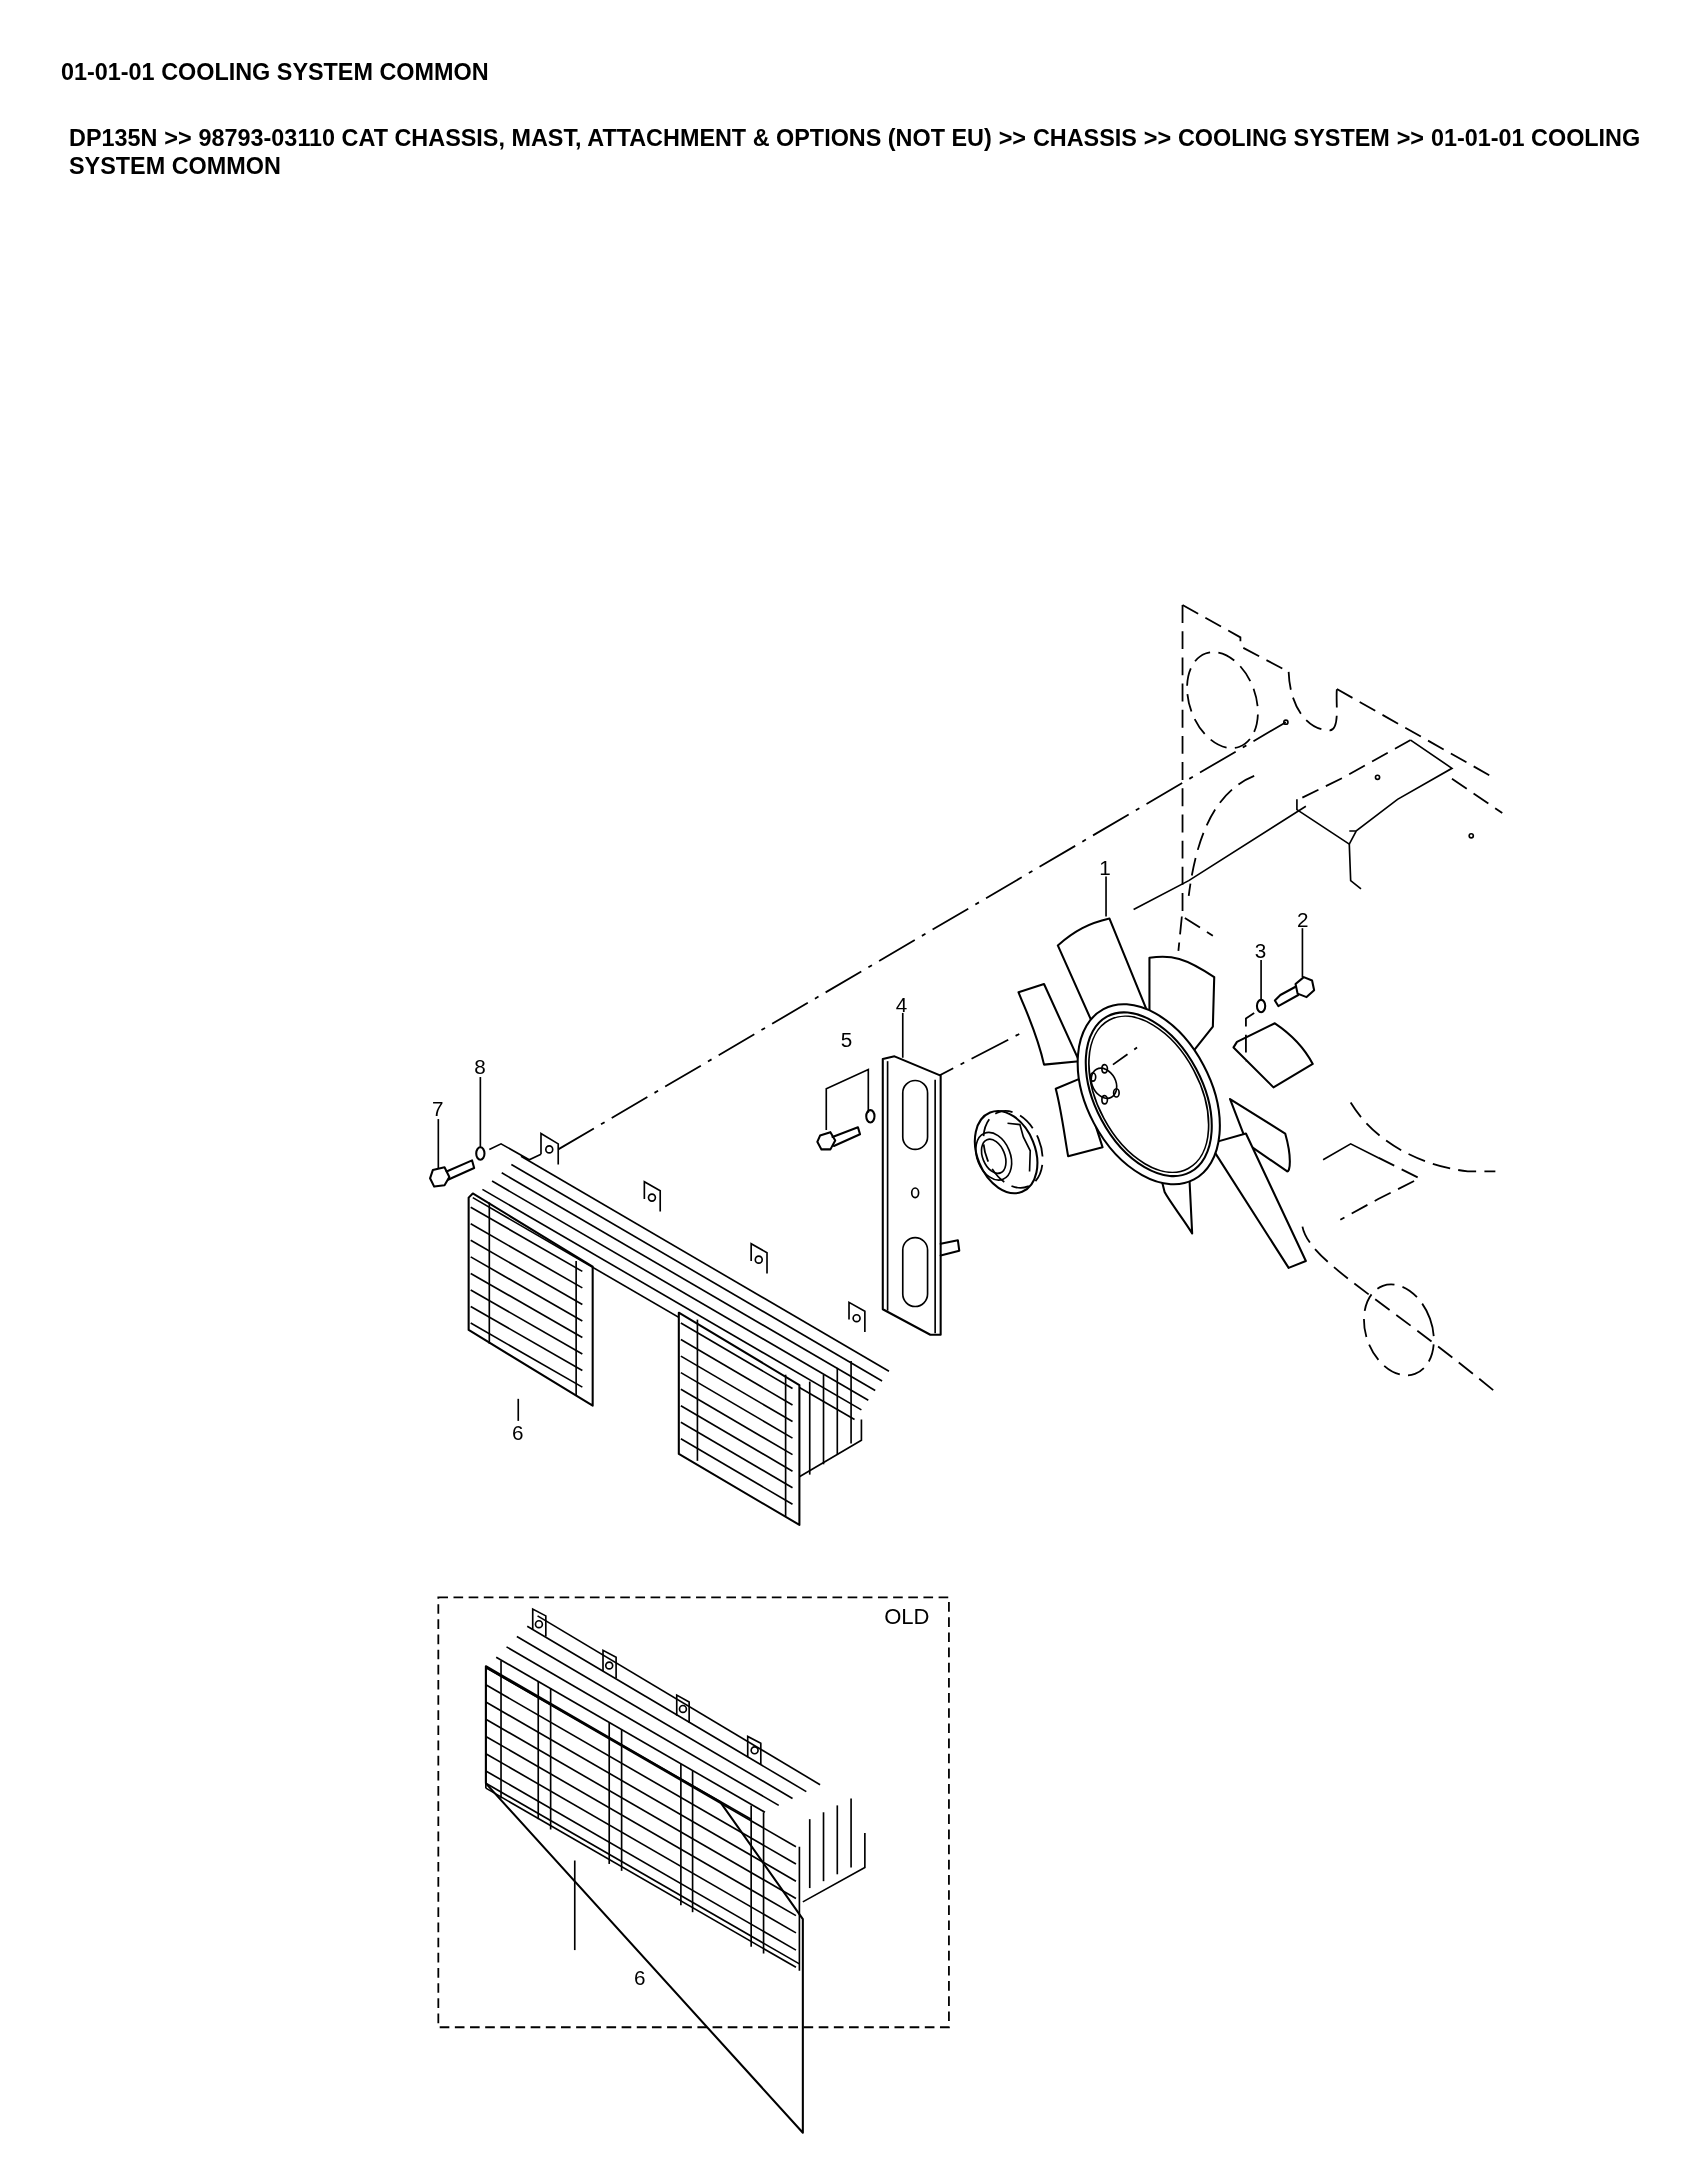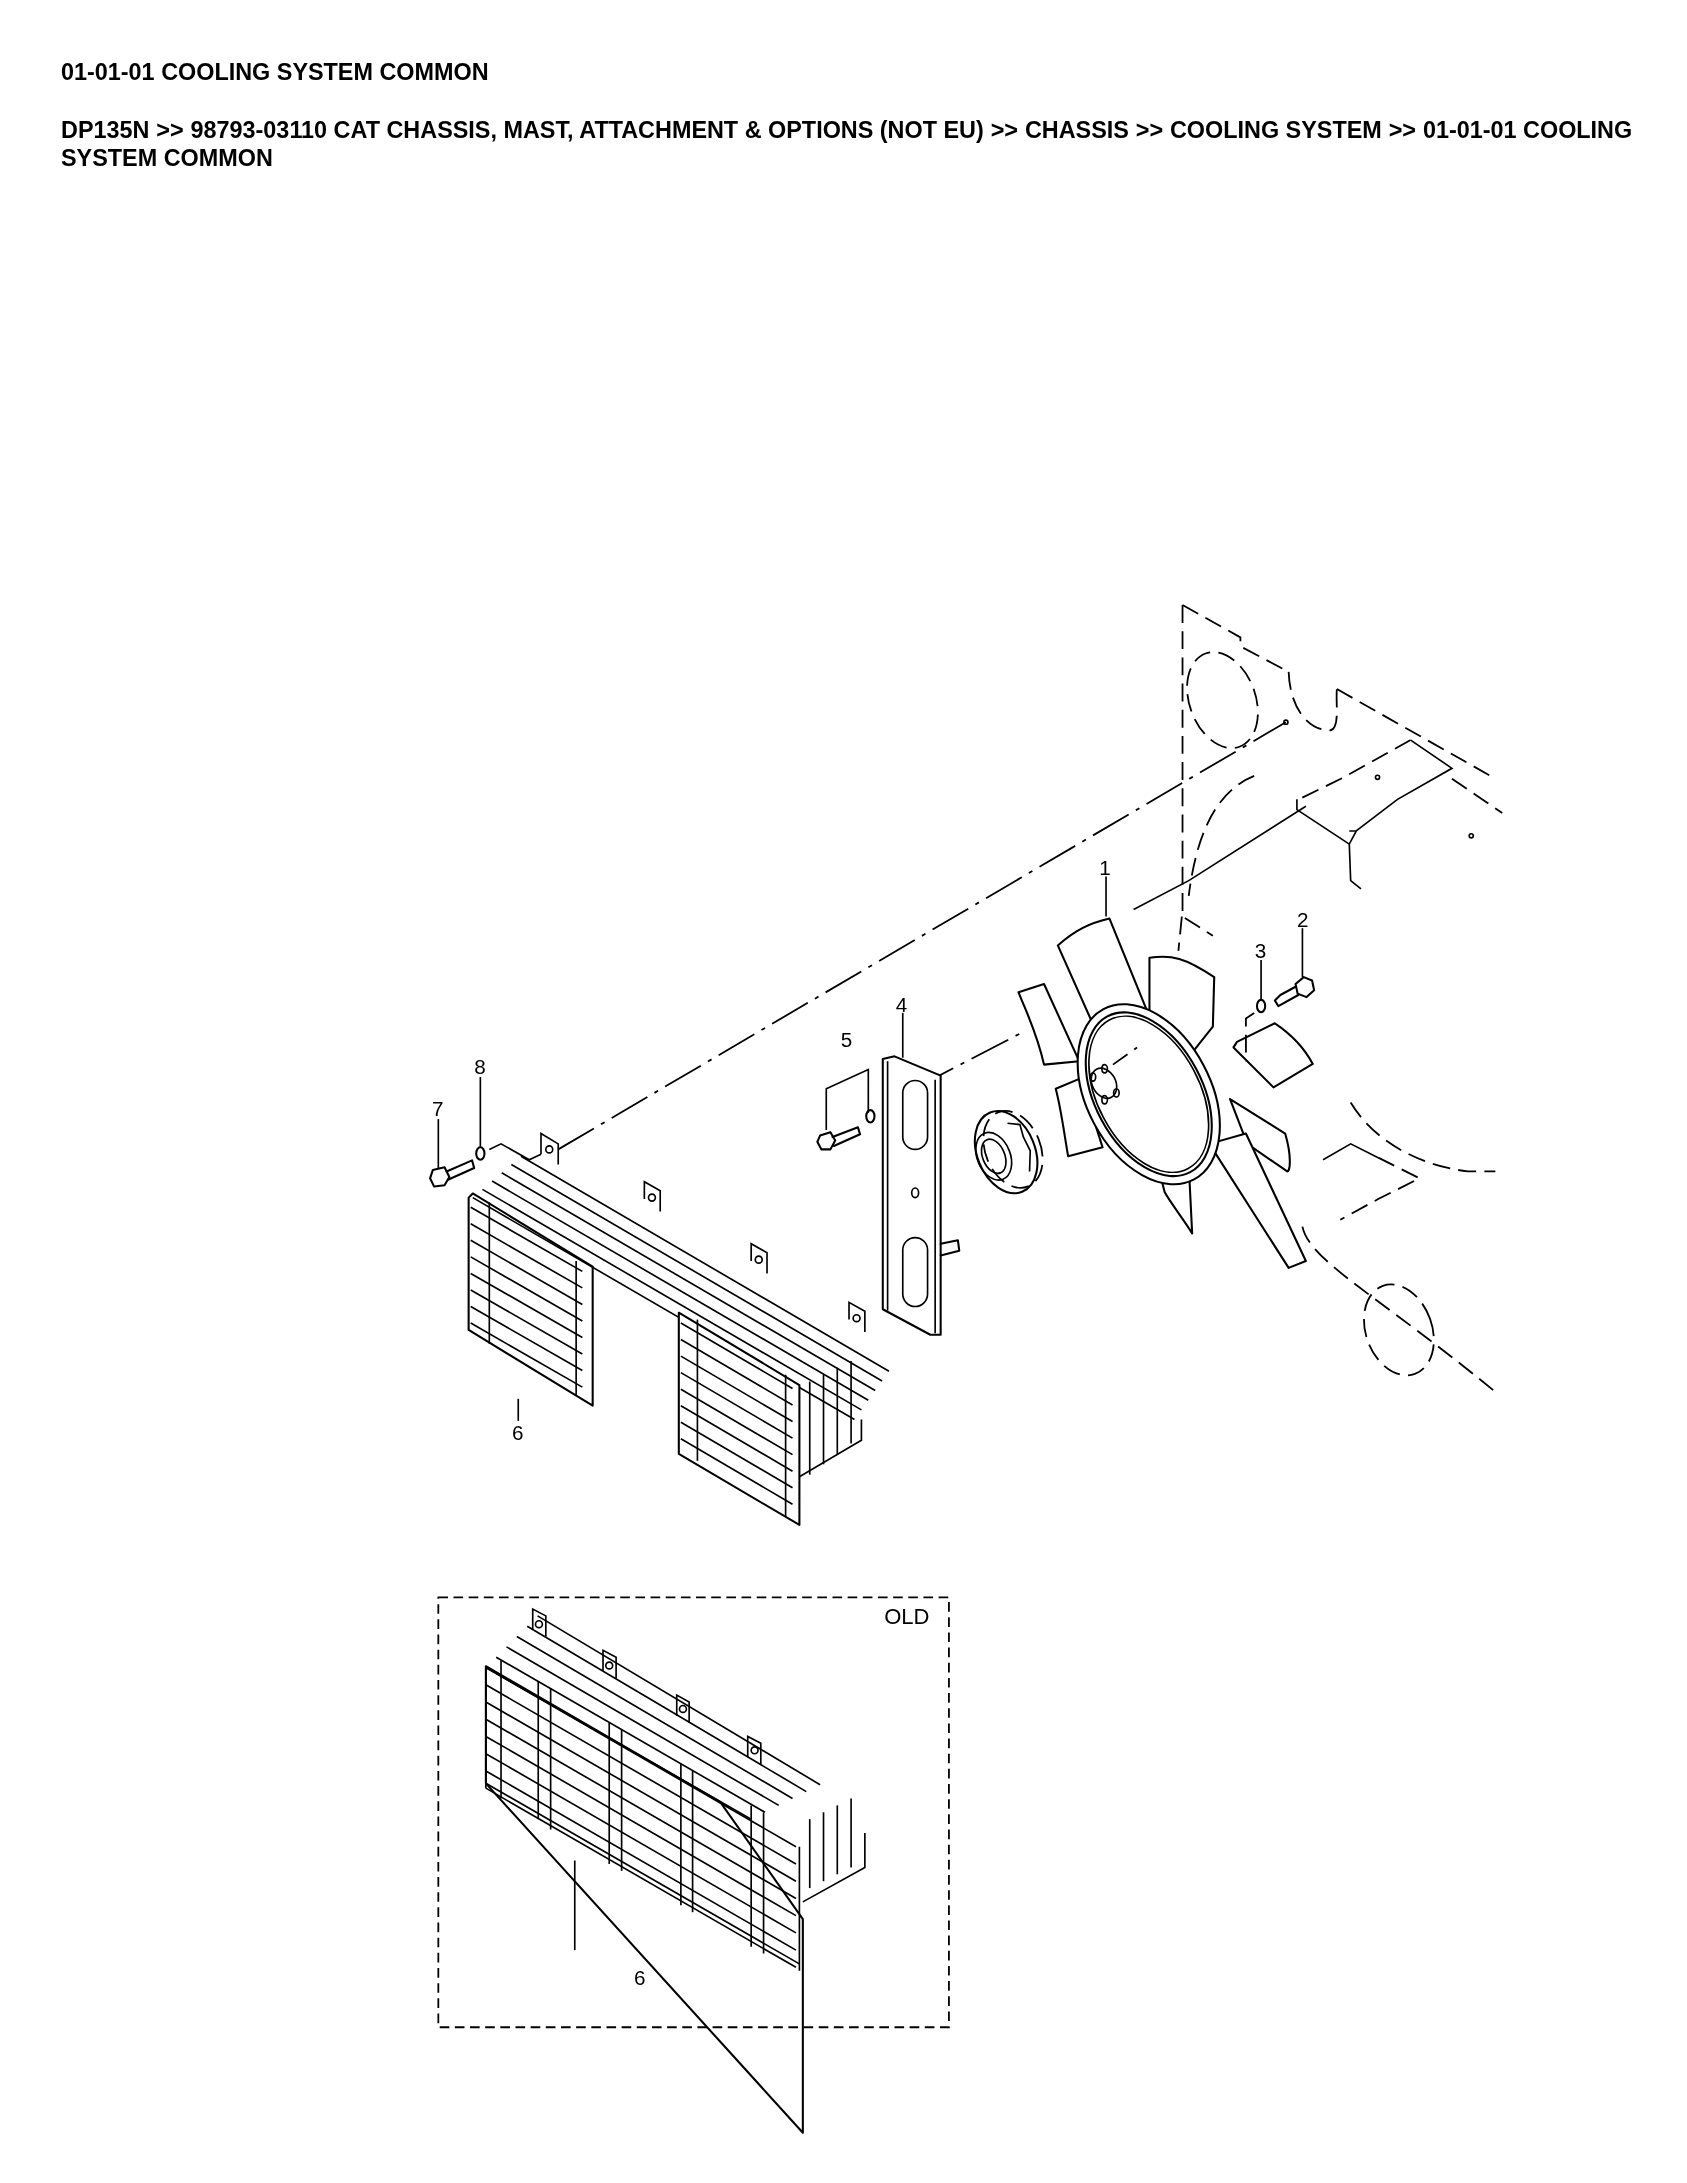--- a/index.html
+++ b/index.html
@@ -1,21 +1,21 @@
 <!DOCTYPE html>
 <html style="font-size:11px"><head>
 <meta charset="utf-8">
 <style>
   html, body { margin: 0; padding: 0; background: #ffffff; }
   body { width: 1687px; height: 2183px; position: relative; overflow: hidden;
          font-family: "Liberation Sans", "DejaVu Sans", sans-serif; color: #000; }
   .title { position: absolute; left: 61px; top: 59px; font-size: 23.4px; font-weight: bold;
            letter-spacing: 0px; margin: 0; white-space: nowrap; }
   .breadcrumb { position: absolute; left: 61px; top: 116px; width: 1585px; font-size: 23.4px;
-                font-weight: bold; line-height: 28px; margin: 0; }
+                font-weight: bold; line-height: 28px; margin: 8px; }
   .breadcrumb .sep { margin: 0 6.9px; }
   .diagram { position: absolute; left: 0; top: 0; width: 1687px; height: 2183px; }
   .callout { font-family: "Liberation Sans", sans-serif; font-size: 30px; fill: #000; }
   .old-label { font-family: "Liberation Sans", sans-serif; font-size: 32px; fill: #000; }
   svg .ln { stroke: #000; stroke-width: 3; fill: none; stroke-linejoin: round; stroke-linecap: round; }
   svg .thin { stroke: #000; stroke-width: 2.4; fill: none; }
   svg .dash { stroke: #000; stroke-width: 2.6; fill: none; stroke-dasharray: 26 12; }
   svg .chain { stroke: #000; stroke-width: 2.6; fill: none; stroke-dasharray: 60 12 6 12; }
   svg .wh { fill: #fff; }
 </style>

